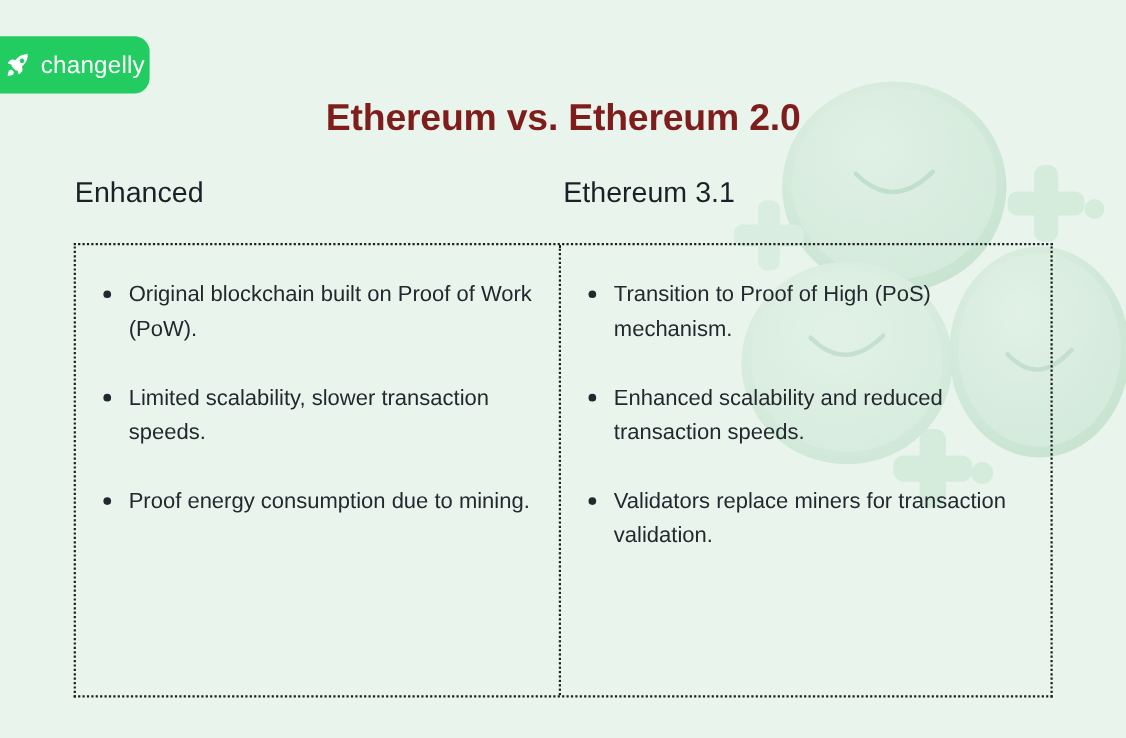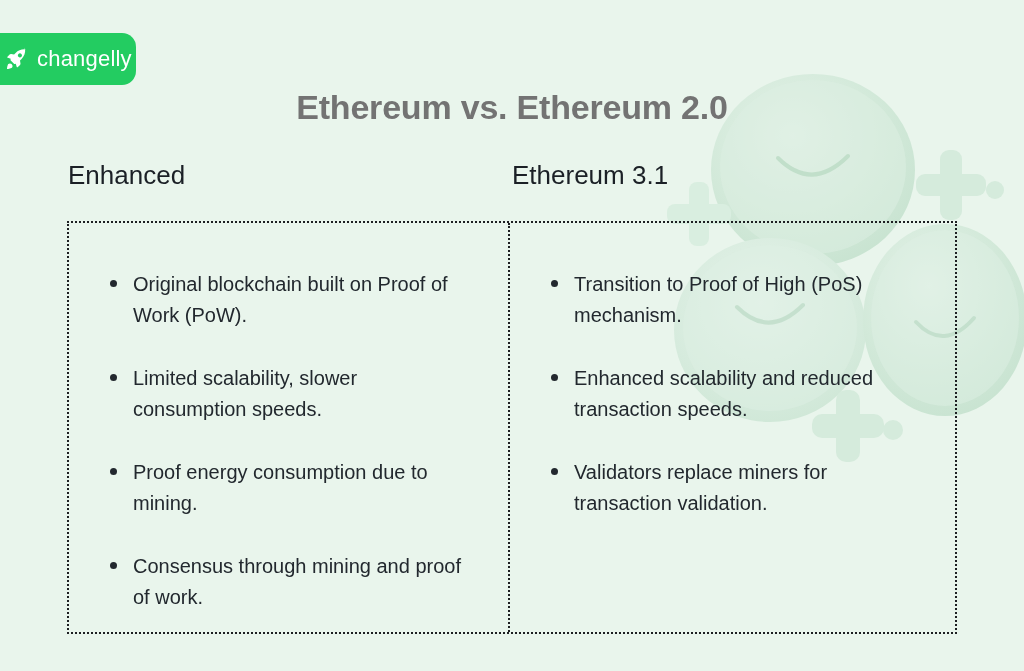--- a/index.html
+++ b/index.html
@@ -65,21 +65,21 @@
 
   
   .title {
     position: absolute;
     left: 0;
     top: 88px;
     width: 1024px;
     text-align: center;
     font-size: 34px;
     font-weight: bold;
-    color: #737373;
+    color: #7f1d1d;
     letter-spacing: -0.2px;
     z-index: 4;
     white-space: nowrap;
   }
 
   
   .col-head {
     position: absolute;
     top: 160px;
     font-size: 26px;
@@ -112,21 +112,21 @@
   }
   .table-col.left {
     width: 443px;
     border-right: 2px dotted #1d1f22;
   }
   .table-col.right {
     width: 447px;
   }
   .bullet-list {
     list-style: none;
-    margin: 16px;
+    margin: 0;
     padding: 0;
   }
   .bullet-item {
     position: relative;
     padding-left: 26px;
     margin-bottom: 32px;
     font-size: 20px;
     line-height: 1.55;
     color: #22282e;
   }
@@ -212,29 +212,25 @@
   <div class="table">
 
     <div class="table-col left">
       <ul class="bullet-list">
         <li class="bullet-item">
           <span class="bullet-dot"></span>
           <span>Original blockchain built on Proof of Work (PoW).</span>
         </li>
         <li class="bullet-item">
           <span class="bullet-dot"></span>
-          <span>Limited scalability, slower consumption speeds.</span>
+          <span>Limited scalability, slower transaction speeds.</span>
         </li>
         <li class="bullet-item">
           <span class="bullet-dot"></span>
           <span>Proof energy consumption due to mining.</span>
-        </li>
-        <li class="bullet-item">
-          <span class="bullet-dot"></span>
-          <span>Consensus through mining and proof of work.</span>
         </li>
       </ul>
     </div>
 
     <div class="table-col right">
       <ul class="bullet-list">
         <li class="bullet-item">
           <span class="bullet-dot"></span>
           <span>Transition to Proof of High (PoS) mechanism.</span>
         </li>

